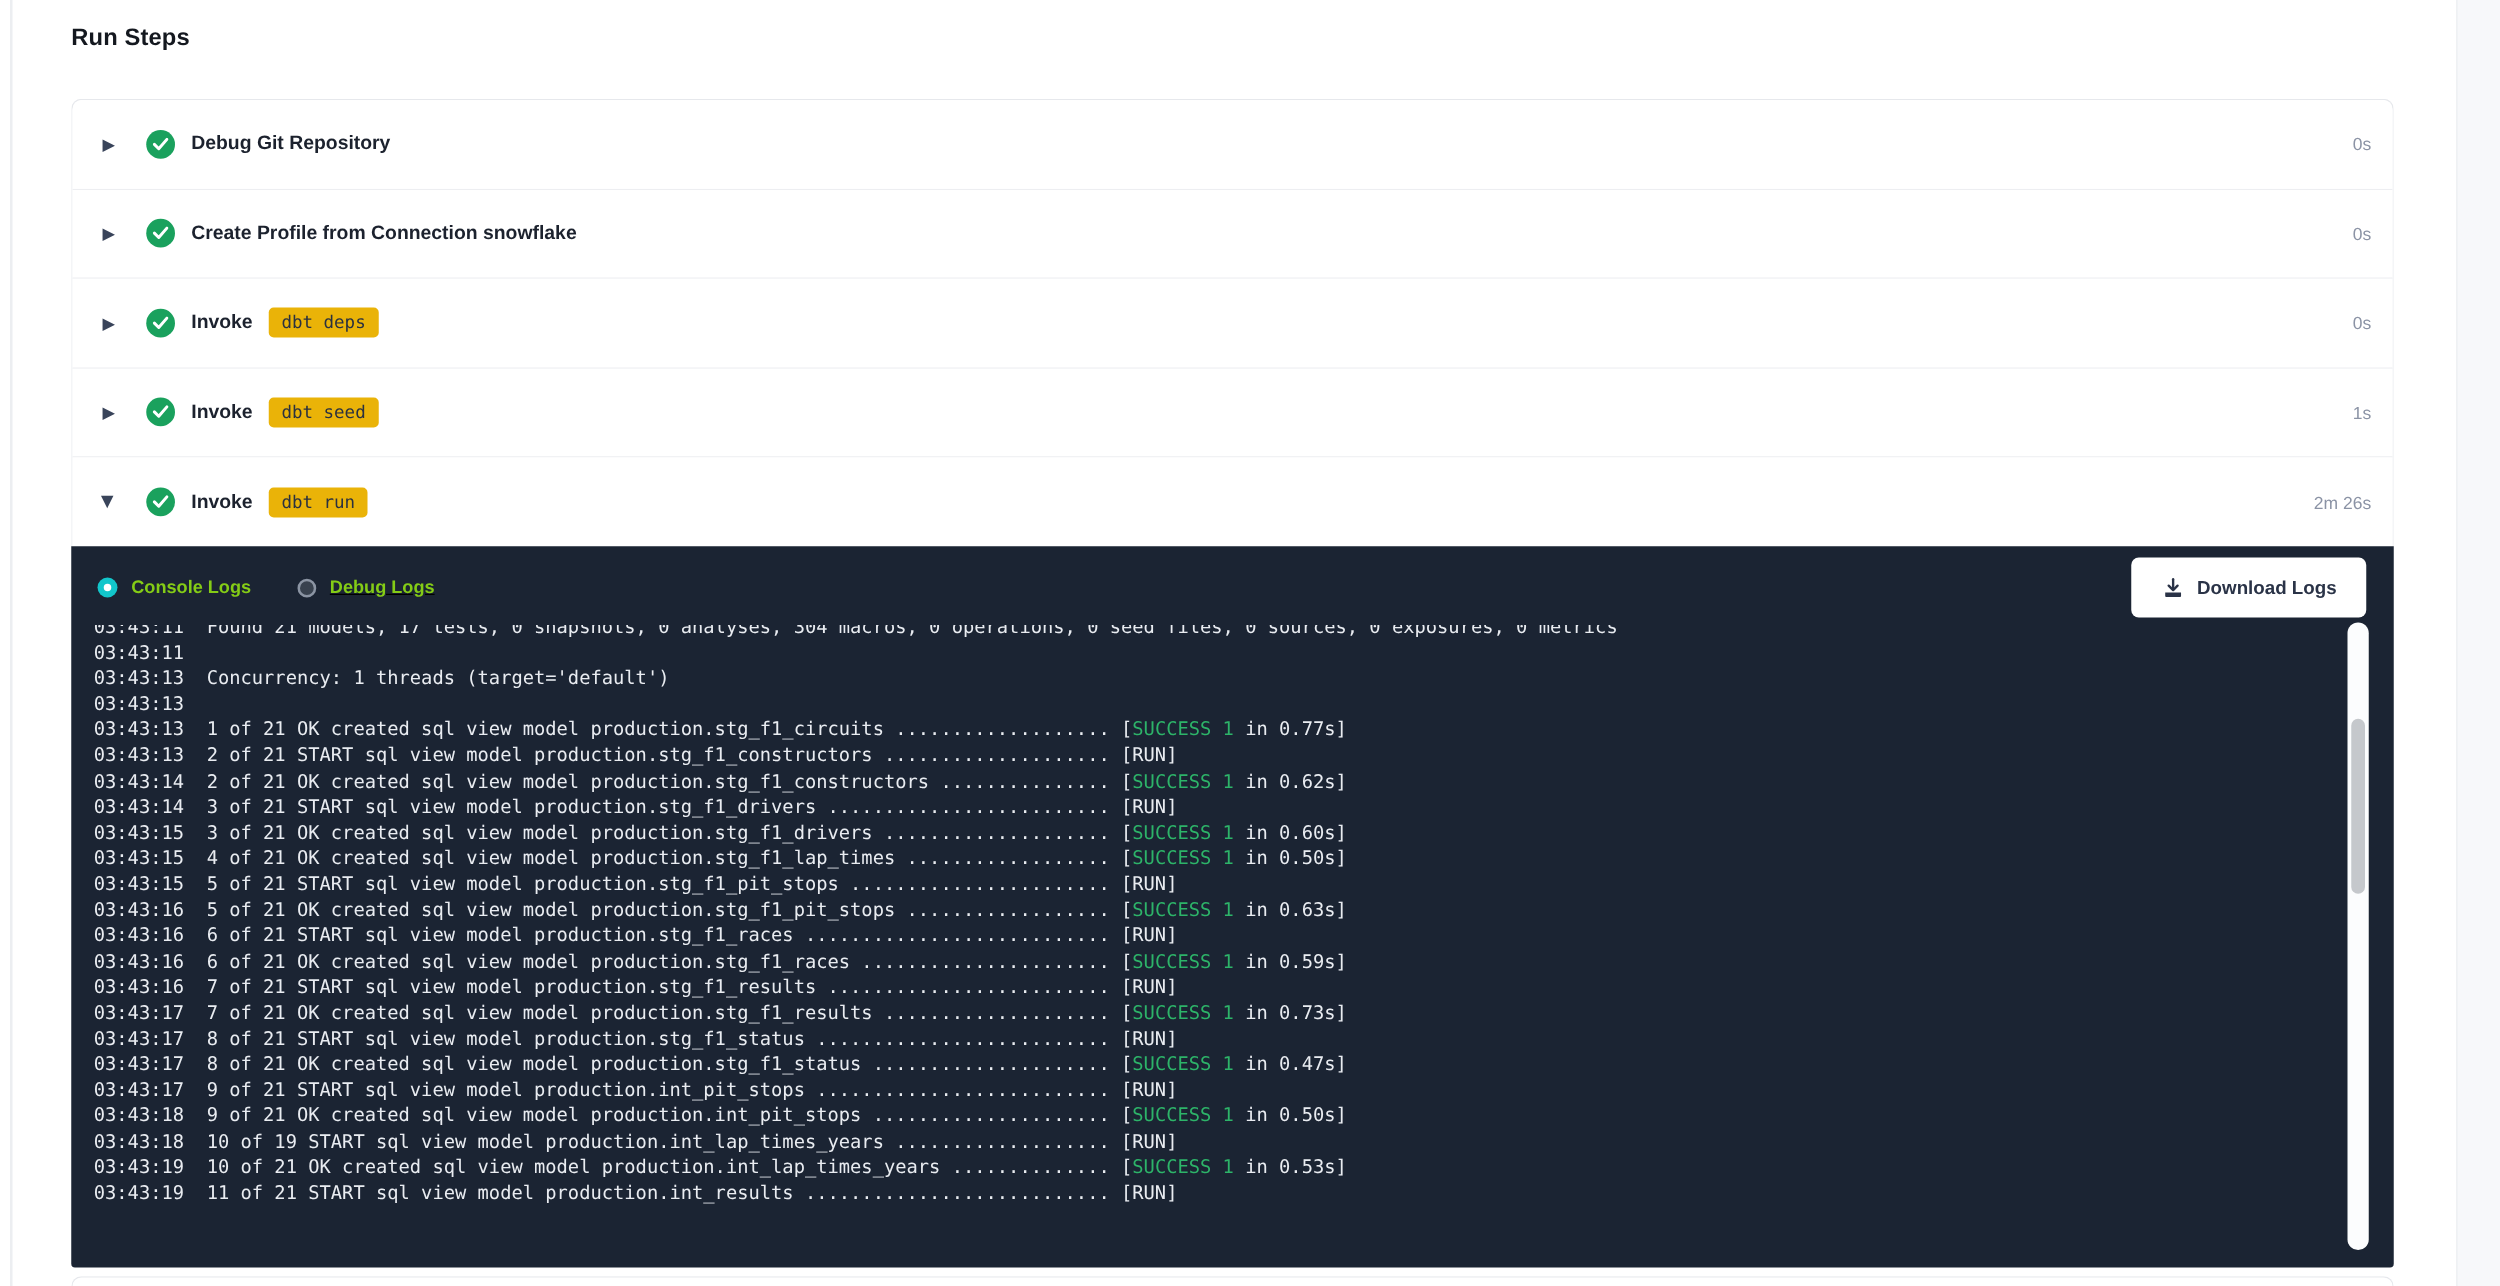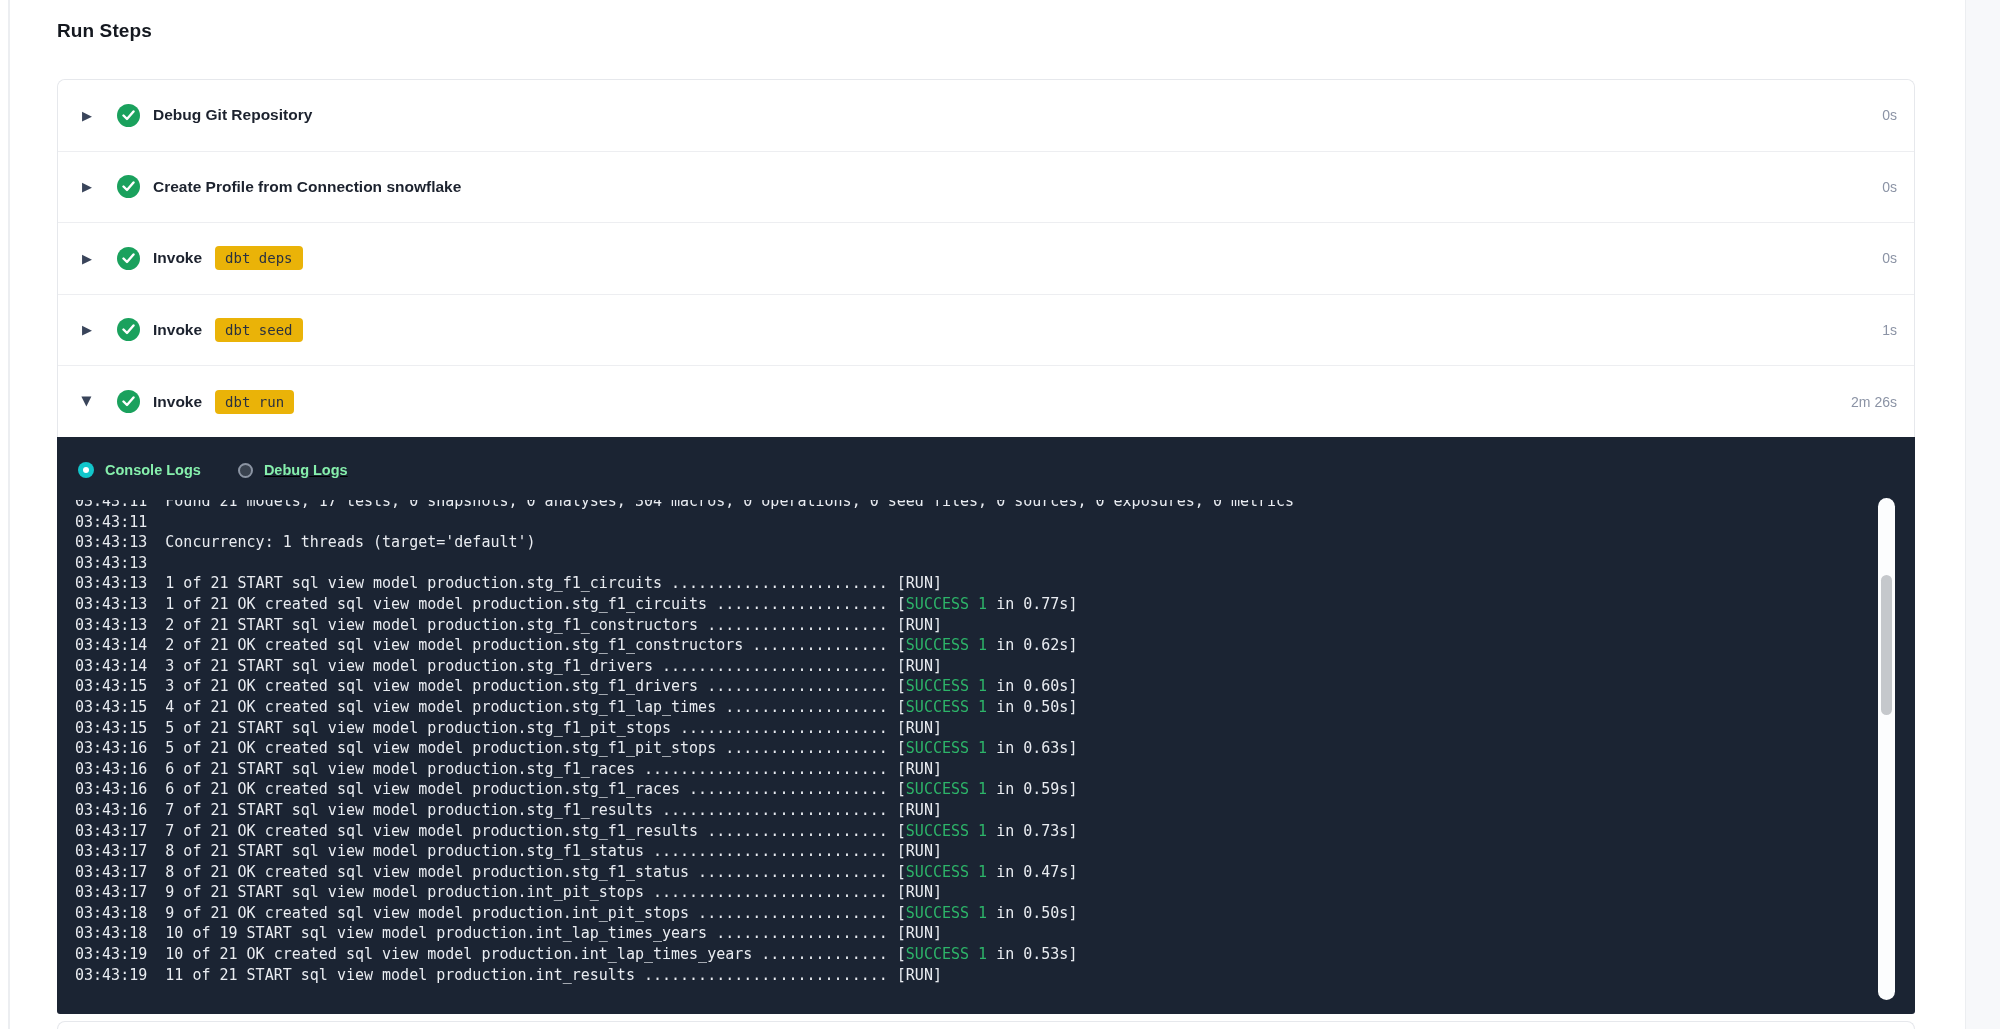--- a/index.html
+++ b/index.html
@@ -72,21 +72,21 @@
     width:15px;height:15px;border-radius:50%;flex:none;
     background:#39424f;border:2px solid #8b94a3;position:relative;
   }
   .radio-dot.selected{
     width:16px;height:16px;background:var(--accent-teal);border:none;
   }
   .radio-dot.selected::after{
     content:"";position:absolute;left:5px;top:5px;width:6px;height:6px;
     border-radius:50%;background:#ffffff;
   }
-  .radio-label{margin-left:11px;font-size:14.5px;font-weight:700;color:#86efac;}
+  .radio-label{margin-left:11px;font-size:14.5px;font-weight:700;color:#84cc16;}
   .download-btn{
     margin-left:auto;height:48px;width:188px;
     background:#ffffff;border:none;border-radius:6px;
     display:flex;align-items:center;justify-content:center;
     font-family:"Liberation Sans", sans-serif;
     font-size:15px;font-weight:600;color:#2a3347;cursor:pointer;
   }
   .download-btn svg{margin-right:10px;flex:none;}
 
   
@@ -196,29 +196,36 @@
 <div class="console-panel">
   <div class="console-header">
     <span class="radio-group">
       <span class="radio-dot selected"></span>
       <span class="radio-label">Console Logs</span>
     </span>
     <span class="radio-group">
       <span class="radio-dot"></span>
       <span class="radio-label">Debug Logs</span>
     </span>
+    <button class="download-btn">
+      <svg width="19" height="19" viewBox="0 0 24 24">
+        <path d="M12 3v10.5" fill="none" stroke="#2a3347" stroke-width="2.4" stroke-linecap="round"></path>
+        <path d="M7.5 9.5 L12 14 L16.5 9.5" fill="none" stroke="#2a3347" stroke-width="2.4" stroke-linecap="round" stroke-linejoin="round"></path>
+        <path d="M4 16.5h16v3.5a1 1 0 0 1-1 1H5a1 1 0 0 1-1-1z" fill="#2a3347"></path>
+      </svg>
+      <span>Download Logs</span>
+    </button>
   </div>
 
   <div class="log-viewport">
     <div class="log-lines" id="log-lines">
         <div class="log-line">03:43:11  Found 21 models, 17 tests, 0 snapshots, 0 analyses, 304 macros, 0 operations, 0 seed files, 0 sources, 0 exposures, 0 metrics</div>
         <div class="log-line">03:43:11  </div>
         <div class="log-line">03:43:13  Concurrency: 1 threads (target='default')</div>
         <div class="log-line">03:43:13  </div>
-        <div class="log-line">03:43:13  1 of 21 START sql view model production.stg_f1_circuits ........................ [RUN]</div>
         <div class="log-line">03:43:13  1 of 21 OK created sql view model production.stg_f1_circuits ................... [<span class="log-green">SUCCESS 1</span> in 0.77s]</div>
         <div class="log-line">03:43:13  2 of 21 START sql view model production.stg_f1_constructors .................... [RUN]</div>
         <div class="log-line">03:43:14  2 of 21 OK created sql view model production.stg_f1_constructors ............... [<span class="log-green">SUCCESS 1</span> in 0.62s]</div>
         <div class="log-line">03:43:14  3 of 21 START sql view model production.stg_f1_drivers ......................... [RUN]</div>
         <div class="log-line">03:43:15  3 of 21 OK created sql view model production.stg_f1_drivers .................... [<span class="log-green">SUCCESS 1</span> in 0.60s]</div>
         <div class="log-line">03:43:15  4 of 21 OK created sql view model production.stg_f1_lap_times .................. [<span class="log-green">SUCCESS 1</span> in 0.50s]</div>
         <div class="log-line">03:43:15  5 of 21 START sql view model production.stg_f1_pit_stops ....................... [RUN]</div>
         <div class="log-line">03:43:16  5 of 21 OK created sql view model production.stg_f1_pit_stops .................. [<span class="log-green">SUCCESS 1</span> in 0.63s]</div>
         <div class="log-line">03:43:16  6 of 21 START sql view model production.stg_f1_races ........................... [RUN]</div>
         <div class="log-line">03:43:16  6 of 21 OK created sql view model production.stg_f1_races ...................... [<span class="log-green">SUCCESS 1</span> in 0.59s]</div>

